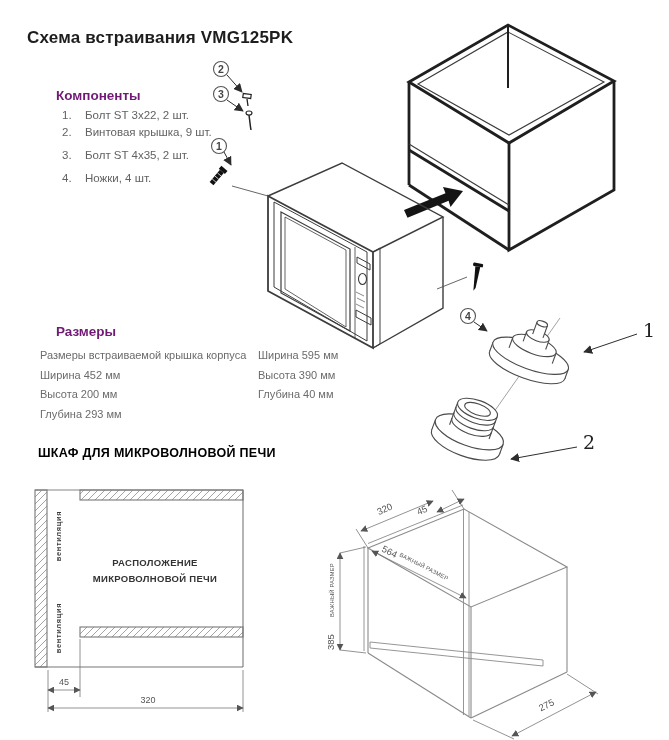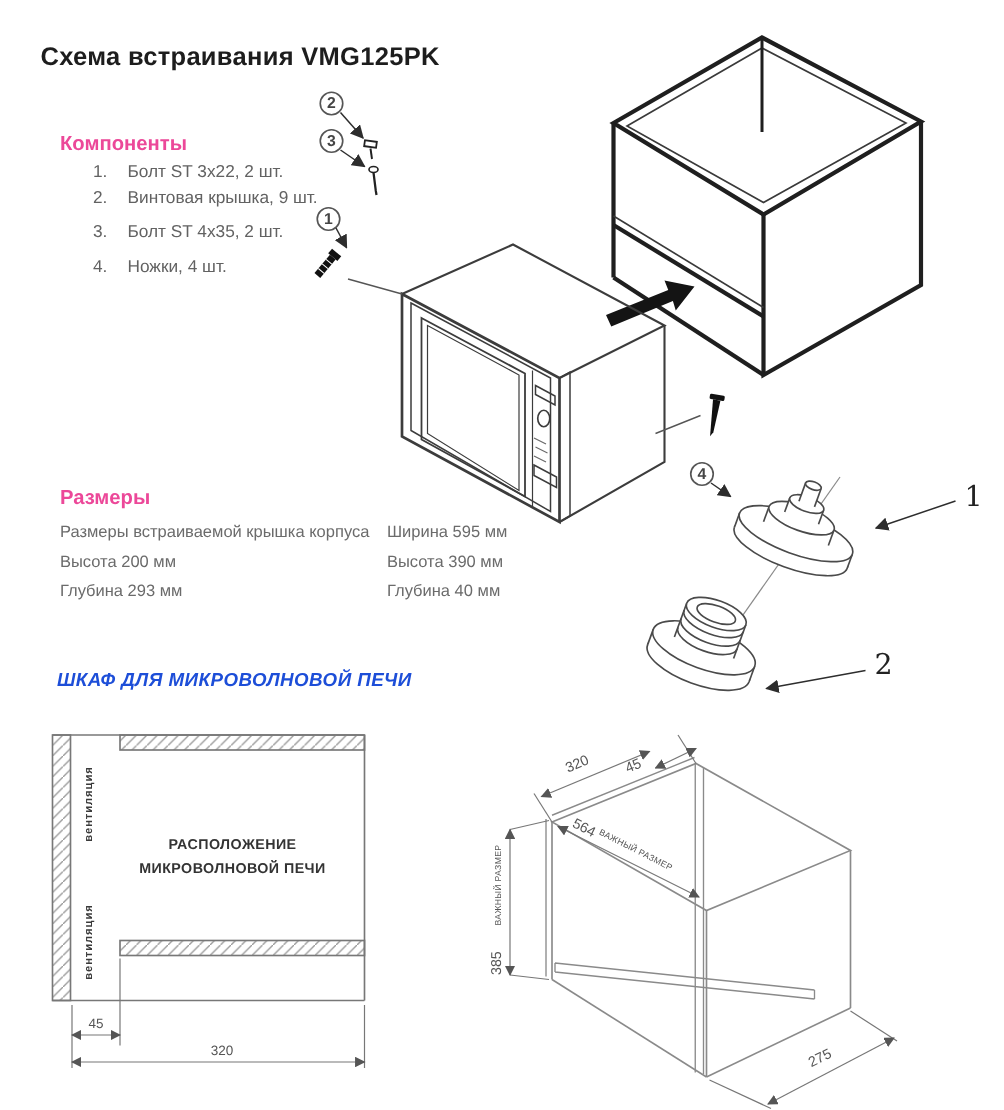--- a/index.html
+++ b/index.html
@@ -3,31 +3,31 @@
 <meta charset="utf-8">
 <style>
   html,body{margin:0;padding:0;}
   body{
     width:669px;height:740px;position:relative;background:#ffffff;
     font-family:"Liberation Sans", sans-serif;overflow:hidden;
     -webkit-font-smoothing:antialiased;
   }
   .abs{position:absolute;}
   .page-title{left:27px;top:28px;font-size:17px;font-weight:600;color:#1d1d1d;letter-spacing:.2px;}
-  .sec-head{font-size:13.5px;font-weight:700;color:#ec4899;}
+  .sec-head{font-size:13.5px;font-weight:700;color:#701a75;margin-left:16px;}
   .comp-head{left:40px;top:88px;}
   .comp-list{left:62px;top:108px;list-style:none;margin:0;padding:0;}
   .comp-list li{display:flex;font-size:11.5px;line-height:14px;color:#626262;margin-bottom:3px;}
   .comp-list li .num{width:23px;flex:0 0 23px;}
   .comp-list li.gap{margin-top:9px;}
   .dims-head{left:40px;top:324px;}
   .dim-col{top:346px;font-size:11px;color:#6b6b6b;line-height:19.5px;}
   .dim-col.c1{left:40px;width:212px;}
   .dim-col.c2{left:258px;width:212px;}
-  .cab-head{left:38px;top:446px;font-size:12.5px;font-weight:700;color:#1d4ed8;letter-spacing:.3px;font-style:italic;}
+  .cab-head{left:38px;top:446px;font-size:12.5px;font-weight:700;color:#000000;letter-spacing:.3px;}
   svg{position:absolute;left:0;top:0;}
   svg text{font-family:"Liberation Sans", sans-serif;}
   .serif-label{font-family:"DejaVu Serif", serif;font-size:19px;fill:#222;}
   .callout-num{font-size:10.5px;font-weight:600;fill:#444;}
   .dim-num{font-size:9px;fill:#555;}
   .dim-num-iso{font-size:9.5px;fill:#555;}
   .dim-note{font-size:5.8px;fill:#555;letter-spacing:.2px;}
   .vent-text{font-size:7.5px;font-weight:700;fill:#3a3a3a;letter-spacing:.6px;}
   .place-text{font-size:9.5px;font-weight:600;fill:#333;letter-spacing:.3px;}
 </style>
@@ -54,20 +54,21 @@
   <li class="gap">
     <span class="num">4.</span>
     <span>Ножки, 4 шт.</span>
   </li>
 </ul>
 
 <div class="abs sec-head dims-head">Размеры</div>
 
 <div class="abs dim-col c1">
   <div>Размеры встраиваемой крышка корпуса</div>
+  <div>Ширина 452 мм</div>
   <div>Высота 200 мм</div>
   <div>Глубина 293 мм</div>
 </div>
 
 <div class="abs dim-col c2">
   <div>Ширина 595 мм</div>
   <div>Высота 390 мм</div>
   <div>Глубина 40 мм</div>
 </div>
 

